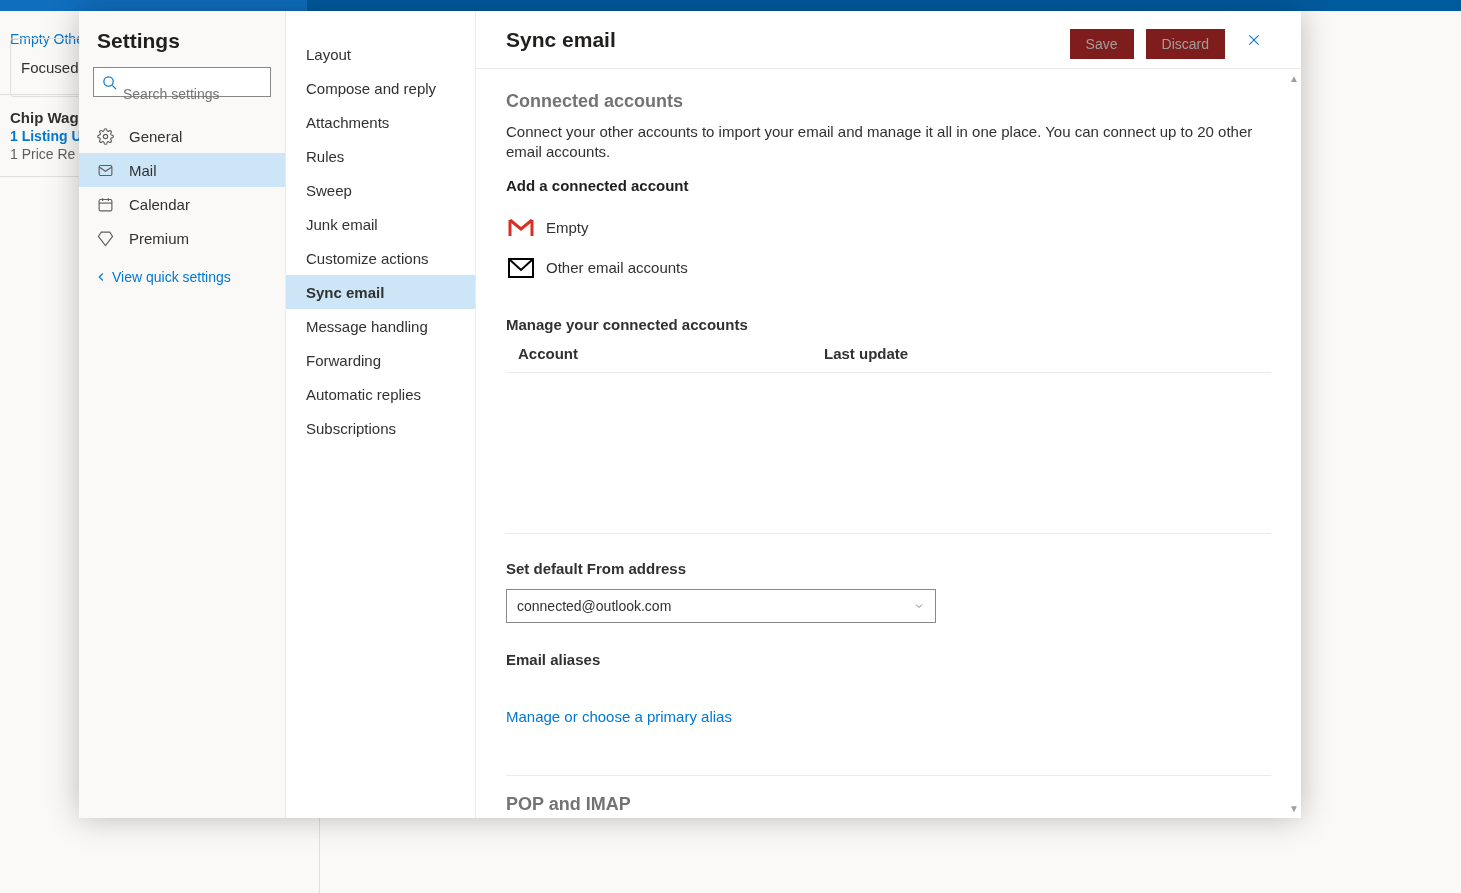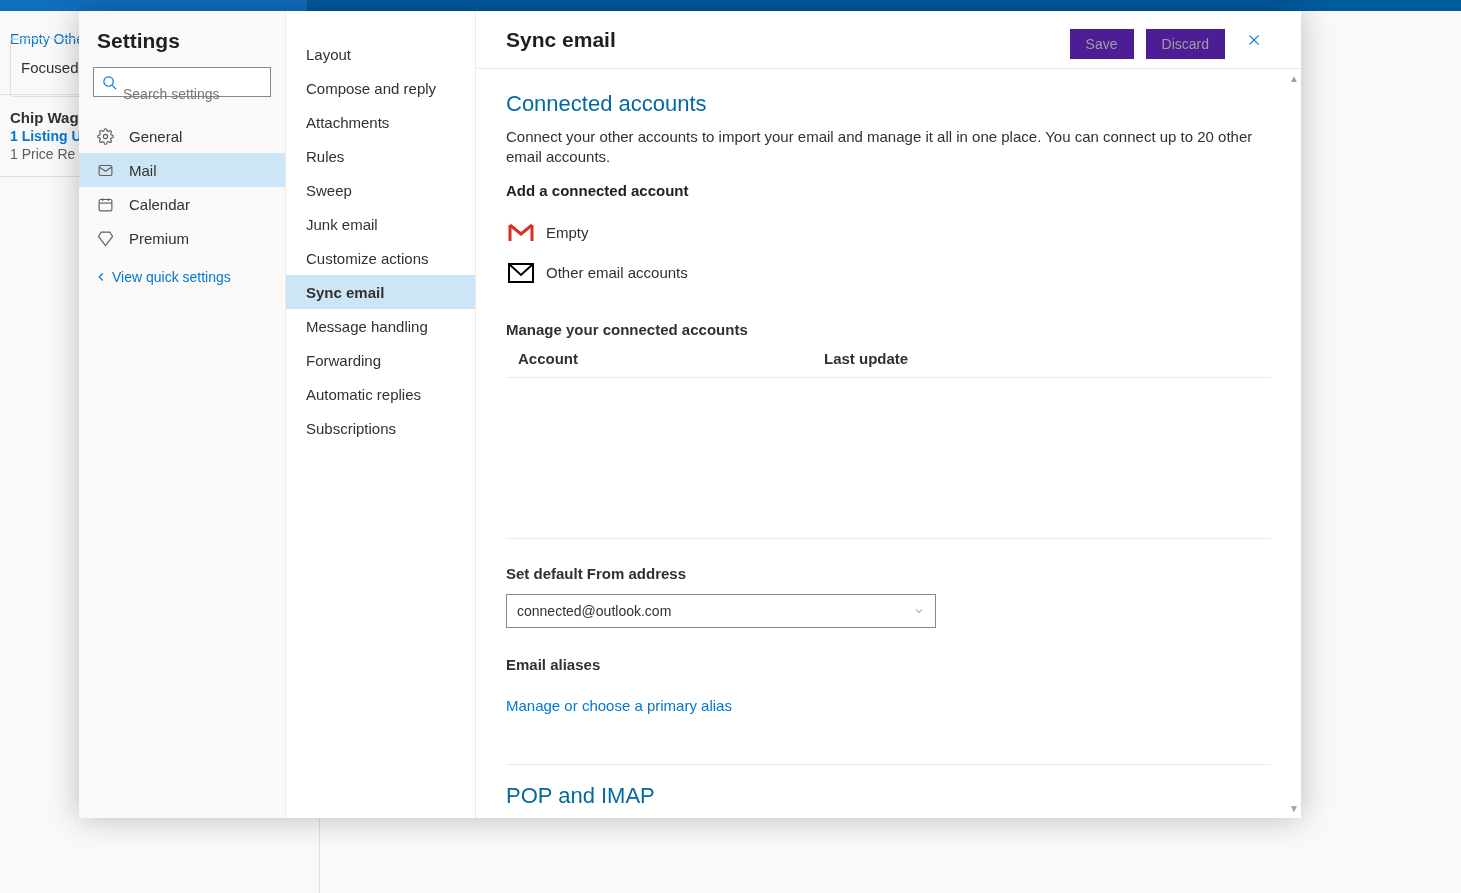--- a/index.html
+++ b/index.html
@@ -171,21 +171,21 @@
     .detail-title {
       font-size: 21px;
       font-weight: 700;
       flex: 1;
       color:#201f1e;
     }
     .hdr-btn {
       height: 30px;
       padding: 0 16px;
       border: none;
-      background: #4c1d95;
+      background: #7f1d1d;
       color: #a19f9d;
       font-size: 14px;
       margin-left: 12px;
       cursor: default;
       margin-top: 8px;
     }
     .hdr-close {
       width: 34px; height: 34px;
       display: inline-flex;
       align-items: center; justify-content: center;
@@ -198,23 +198,23 @@
       flex: 1;
       overflow-y: auto;
       padding: 22px 30px 30px;
       position: relative;
     }
     
     .detail-body::-webkit-scrollbar { width: 8px; }
     .detail-body::-webkit-scrollbar-thumb { background: #c8c6c4; border-radius:4px }
 
     .section-h {
-      font-size: 22px;
-      font-weight: 400;
-      color: #0369a1;
+      font-size: 18px;
+      font-weight: 700;
+      color: #737373;
       margin-bottom: 10px;
     }
     .para { color:#323130; font-size:15px; line-height:1.35; }
     .sub-h { font-weight:600; font-size:15px; margin-top:14px; margin-bottom:14px; color:#201f1e; }
 
     .account-link {
       display: flex;
       align-items: center;
       height: 40px;
       cursor: pointer;
@@ -250,21 +250,21 @@
       display:flex;
       align-items:center;
       padding: 0 10px;
       font-size:14px;
       color:#323130;
       cursor:pointer;
       justify-content: space-between;
       margin-top:12px;
     }
 
-    .link { color:#0078d4; font-size:15px; cursor:pointer; margin-top:12px; display:inline-block;}
+    .link { color:#0078d4; font-size:15px; cursor:pointer; margin-top:28px; display:inline-block;}
 
     .popimap { margin-top: 50px; }
     .popimap .border-top { border-top: 1px solid #edebe9; padding-top:18px;}
 
     
     .scroll-arrow {
       position:absolute;
       right:2px;
       font-size:10px;
       color:#a19f9d;

